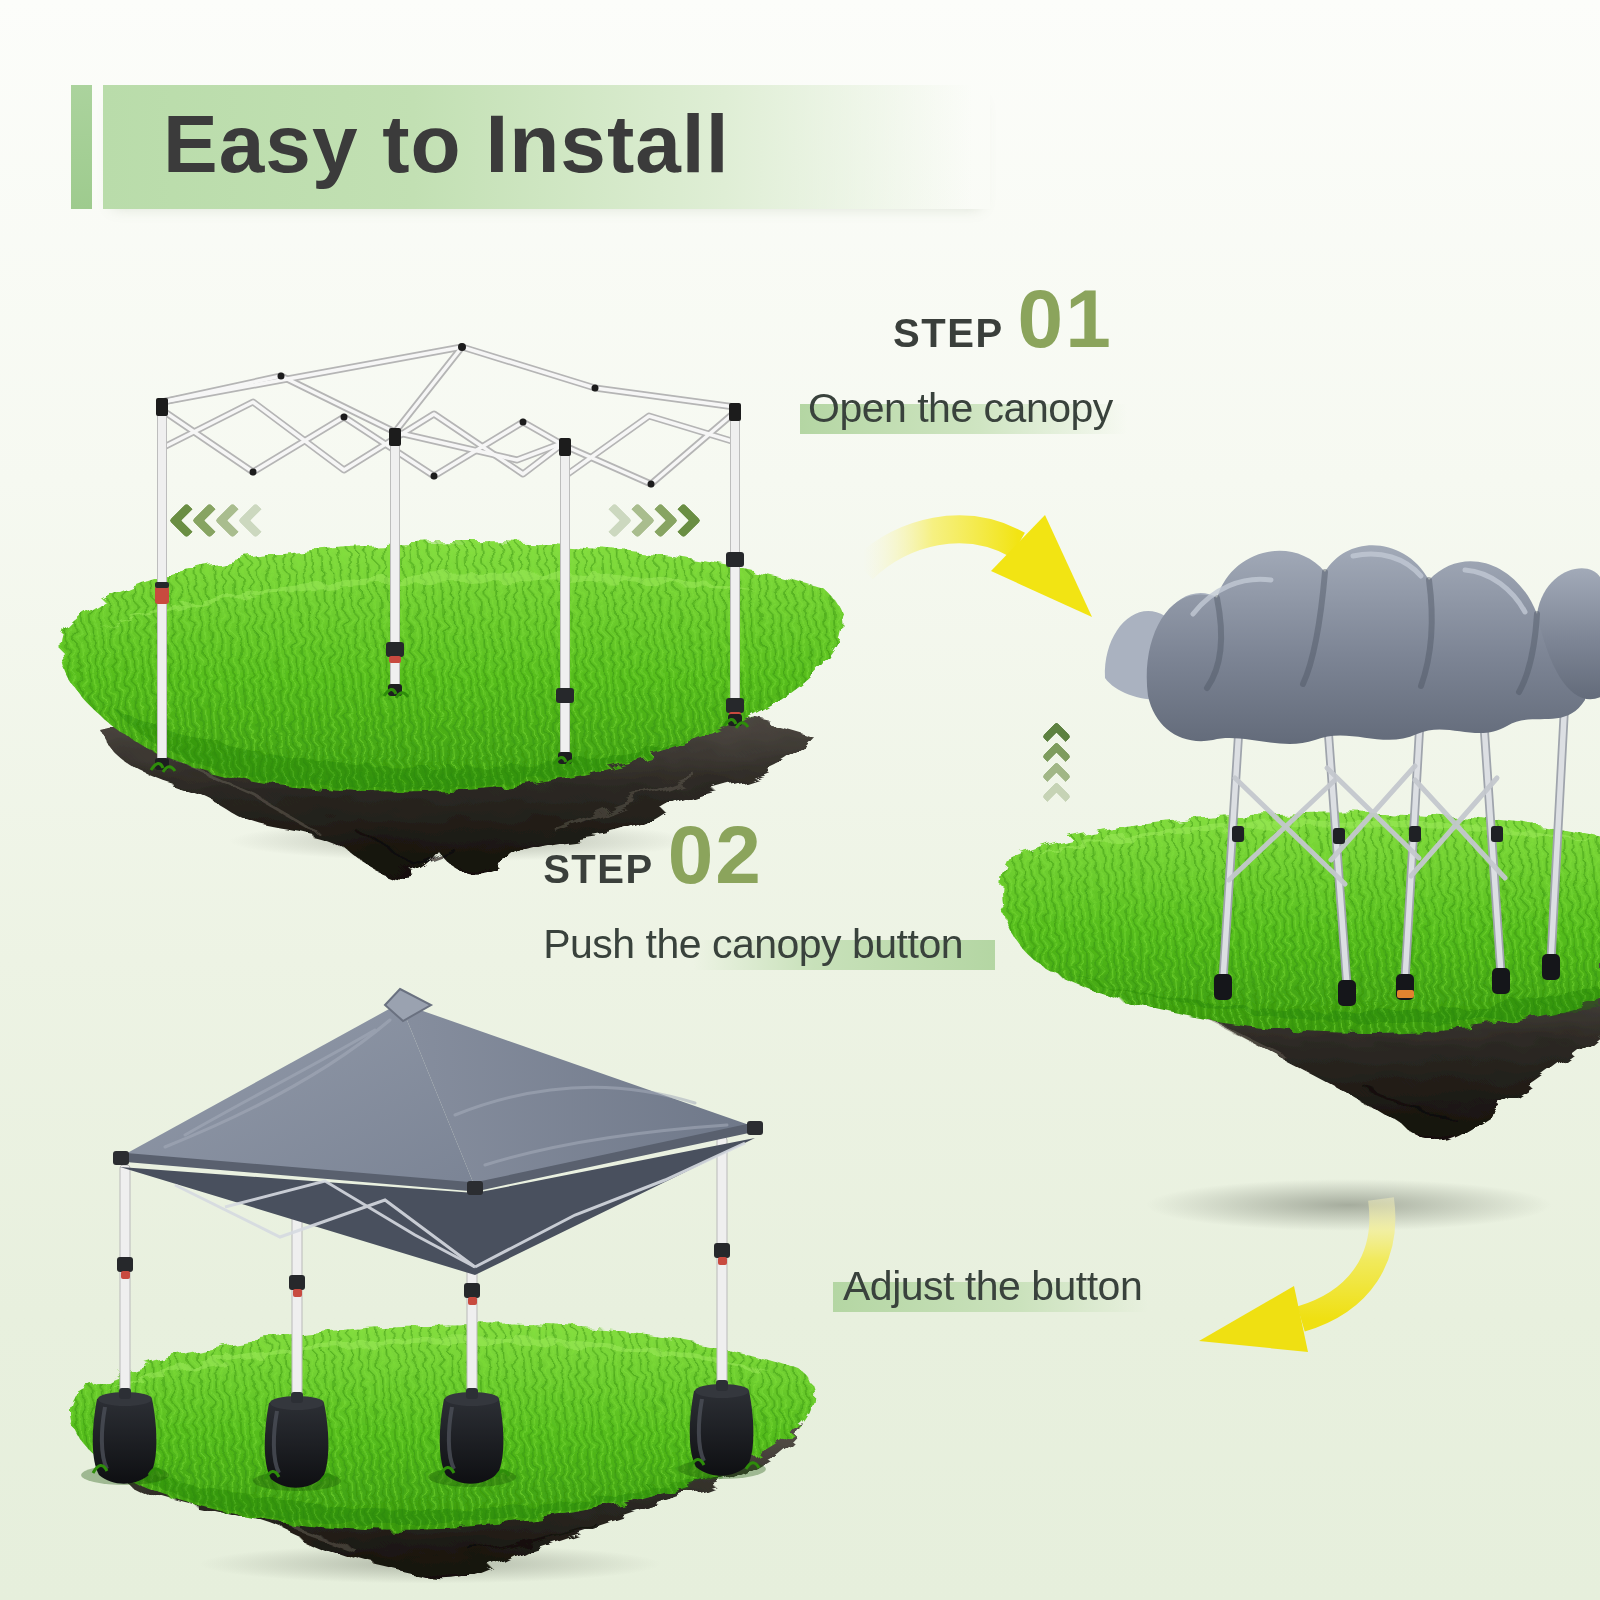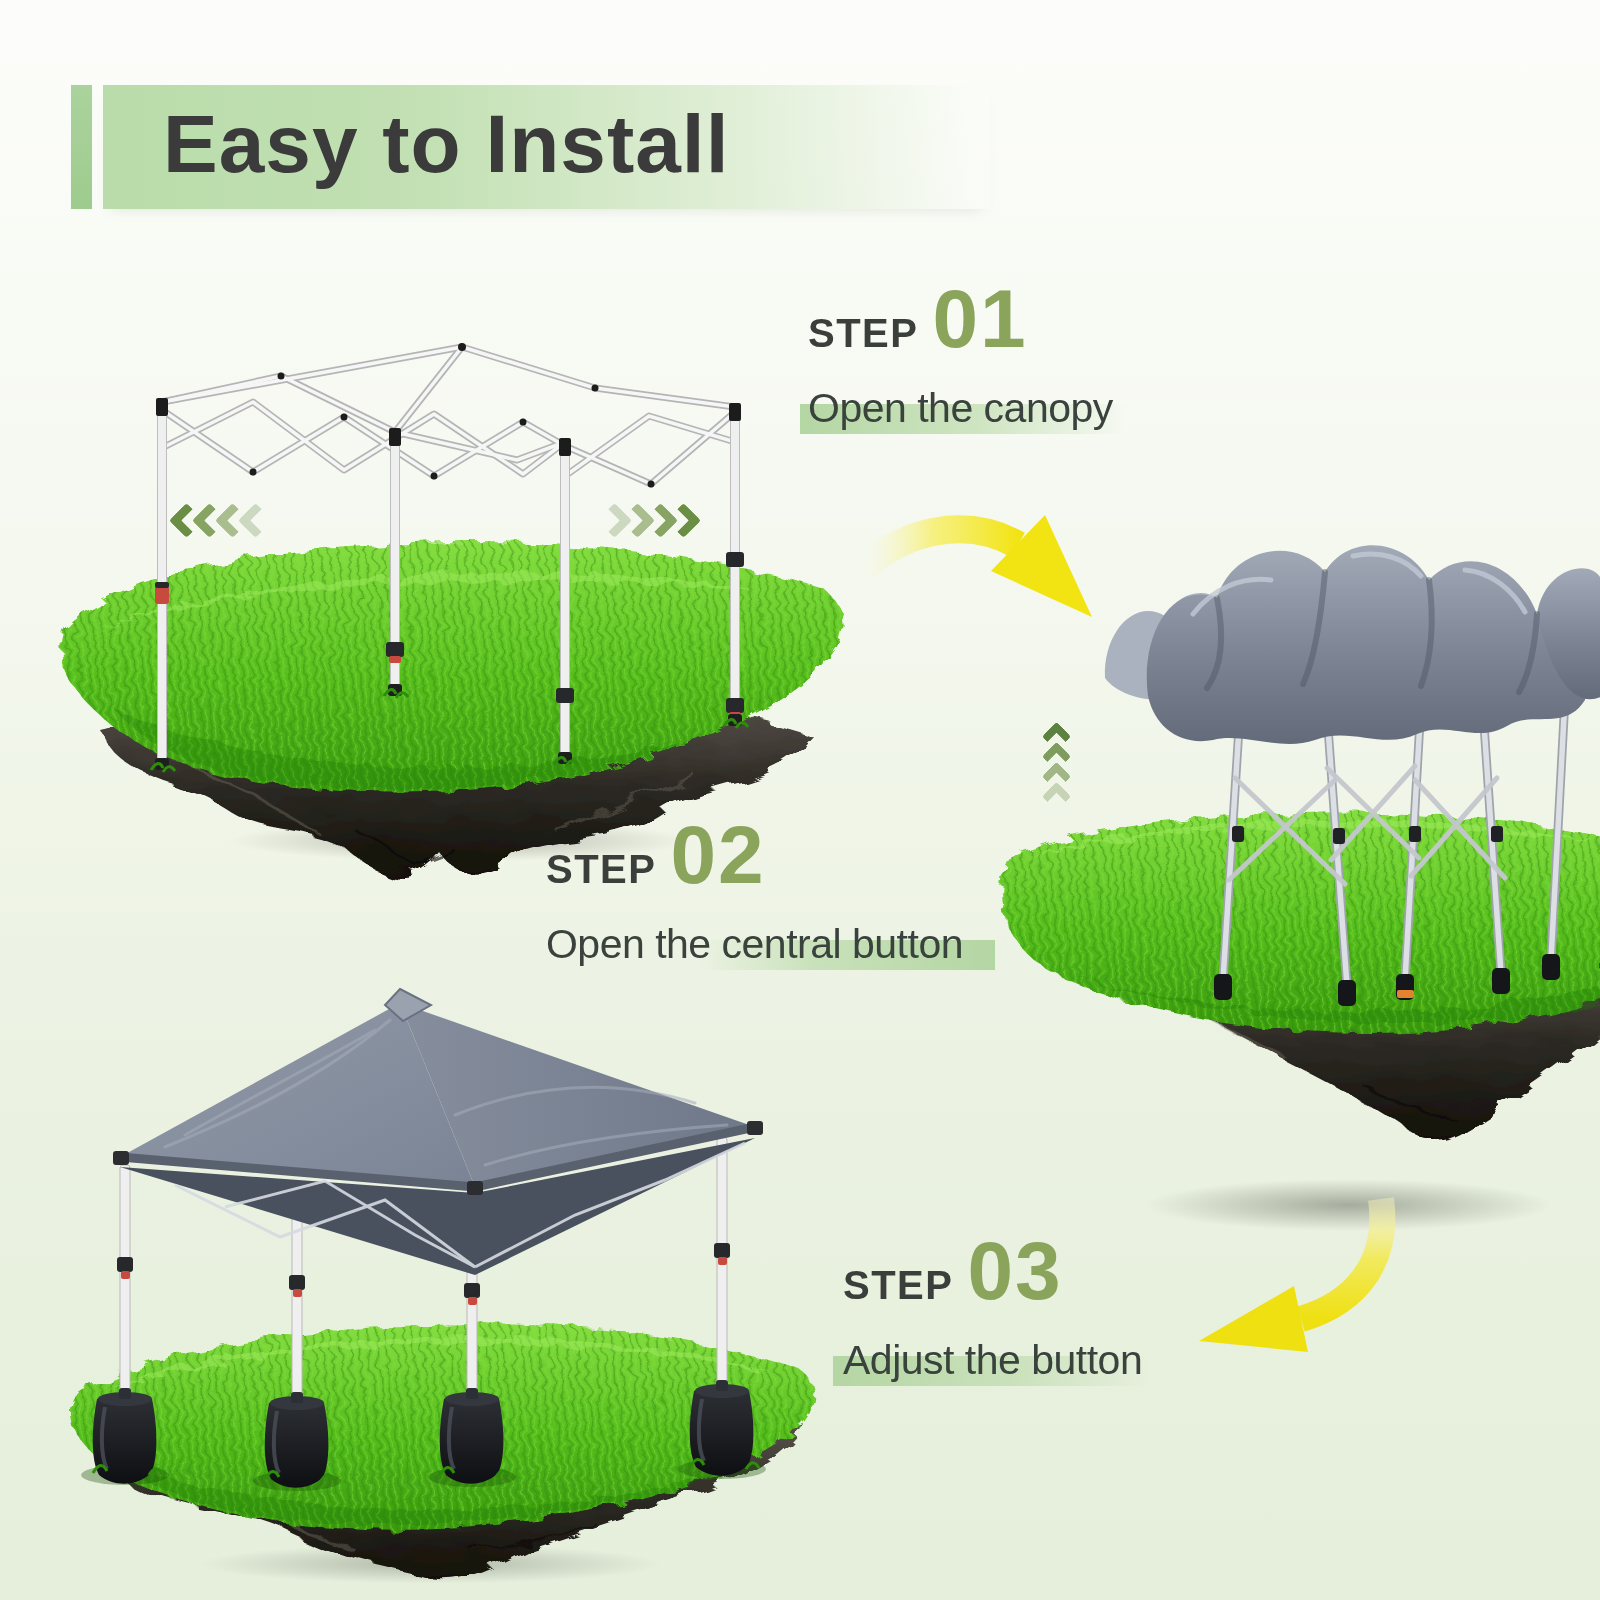--- a/index.html
+++ b/index.html
@@ -11,21 +11,21 @@
   .title-banner{position:absolute;left:0;top:85px;width:990px;height:124px;}
   .accent-bar{position:absolute;left:71px;top:0;width:21px;height:100%;
     background:linear-gradient(180deg,#abd39d,#9ecb8e);}
   .banner-bg{position:absolute;left:103px;top:0;right:0;bottom:0;display:flex;align-items:center;
     background:linear-gradient(90deg,#b9dcaa 0%,#c2e0b3 35%,#dfeed5 70%,rgba(247,250,244,0) 98%);
     box-shadow:0 8px 14px -10px rgba(110,130,100,0.25);}
   .page-title{margin:0;padding:0 0 6px 60px;font-size:82px;font-weight:600;color:#3b3b3b;letter-spacing:1px;line-height:1;}
 
   
   .step{position:absolute;line-height:1;}
-  .step1{left:808px;top:282px;}
+  .step1{left:808px;top:282px;text-align:right;}
   .step2{top:818px;right:637px;text-align:left;}
   .step3{left:843px;top:1234px;}
   .step-head{white-space:nowrap;line-height:0.9;}
   .step-label{font-size:40px;font-weight:800;color:#3a3f3b;letter-spacing:1.5px;}
   .step-number{font-size:82px;font-weight:700;color:#8ba45c;margin-left:14px;letter-spacing:2px;}
   .step-title-wrap{position:relative;display:inline-block;margin-top:32px;}
   .step-title{position:relative;font-size:41px;font-weight:500;color:#39423c;z-index:1;letter-spacing:-0.5px;}
   .hl{position:absolute;z-index:0;height:30px;bottom:-5px;}
   .hl1{left:-8px;right:-14px;background:linear-gradient(90deg,#b4d6a3 0%,#cfe5c2 55%,rgba(223,238,214,0) 100%);}
   .hl2{left:150px;right:-32px;background:linear-gradient(270deg,#b4d6a3 0%,#c8e1ba 60%,rgba(223,238,214,0) 100%);}
@@ -489,27 +489,24 @@
       <span class="step-title">Open the canopy</span>
     </div>
   </section>
 
   <section class="step step2">
     <div class="step-head">
       <span class="step-label">STEP</span><span class="step-number">02</span>
     </div>
     <div class="step-title-wrap">
       <span class="hl hl2"></span>
-      <span class="step-title">Open the central button</span>
+      <span class="step-title">Push the canopy button</span>
     </div>
   </section>
 
   <section class="step step3">
-    <div class="step-head">
-      <span class="step-label">STEP</span><span class="step-number">03</span>
-    </div>
     <div class="step-title-wrap">
       <span class="hl hl3"></span>
       <span class="step-title">Adjust the button</span>
     </div>
   </section>
 
 </div>
 
 </body></html>

